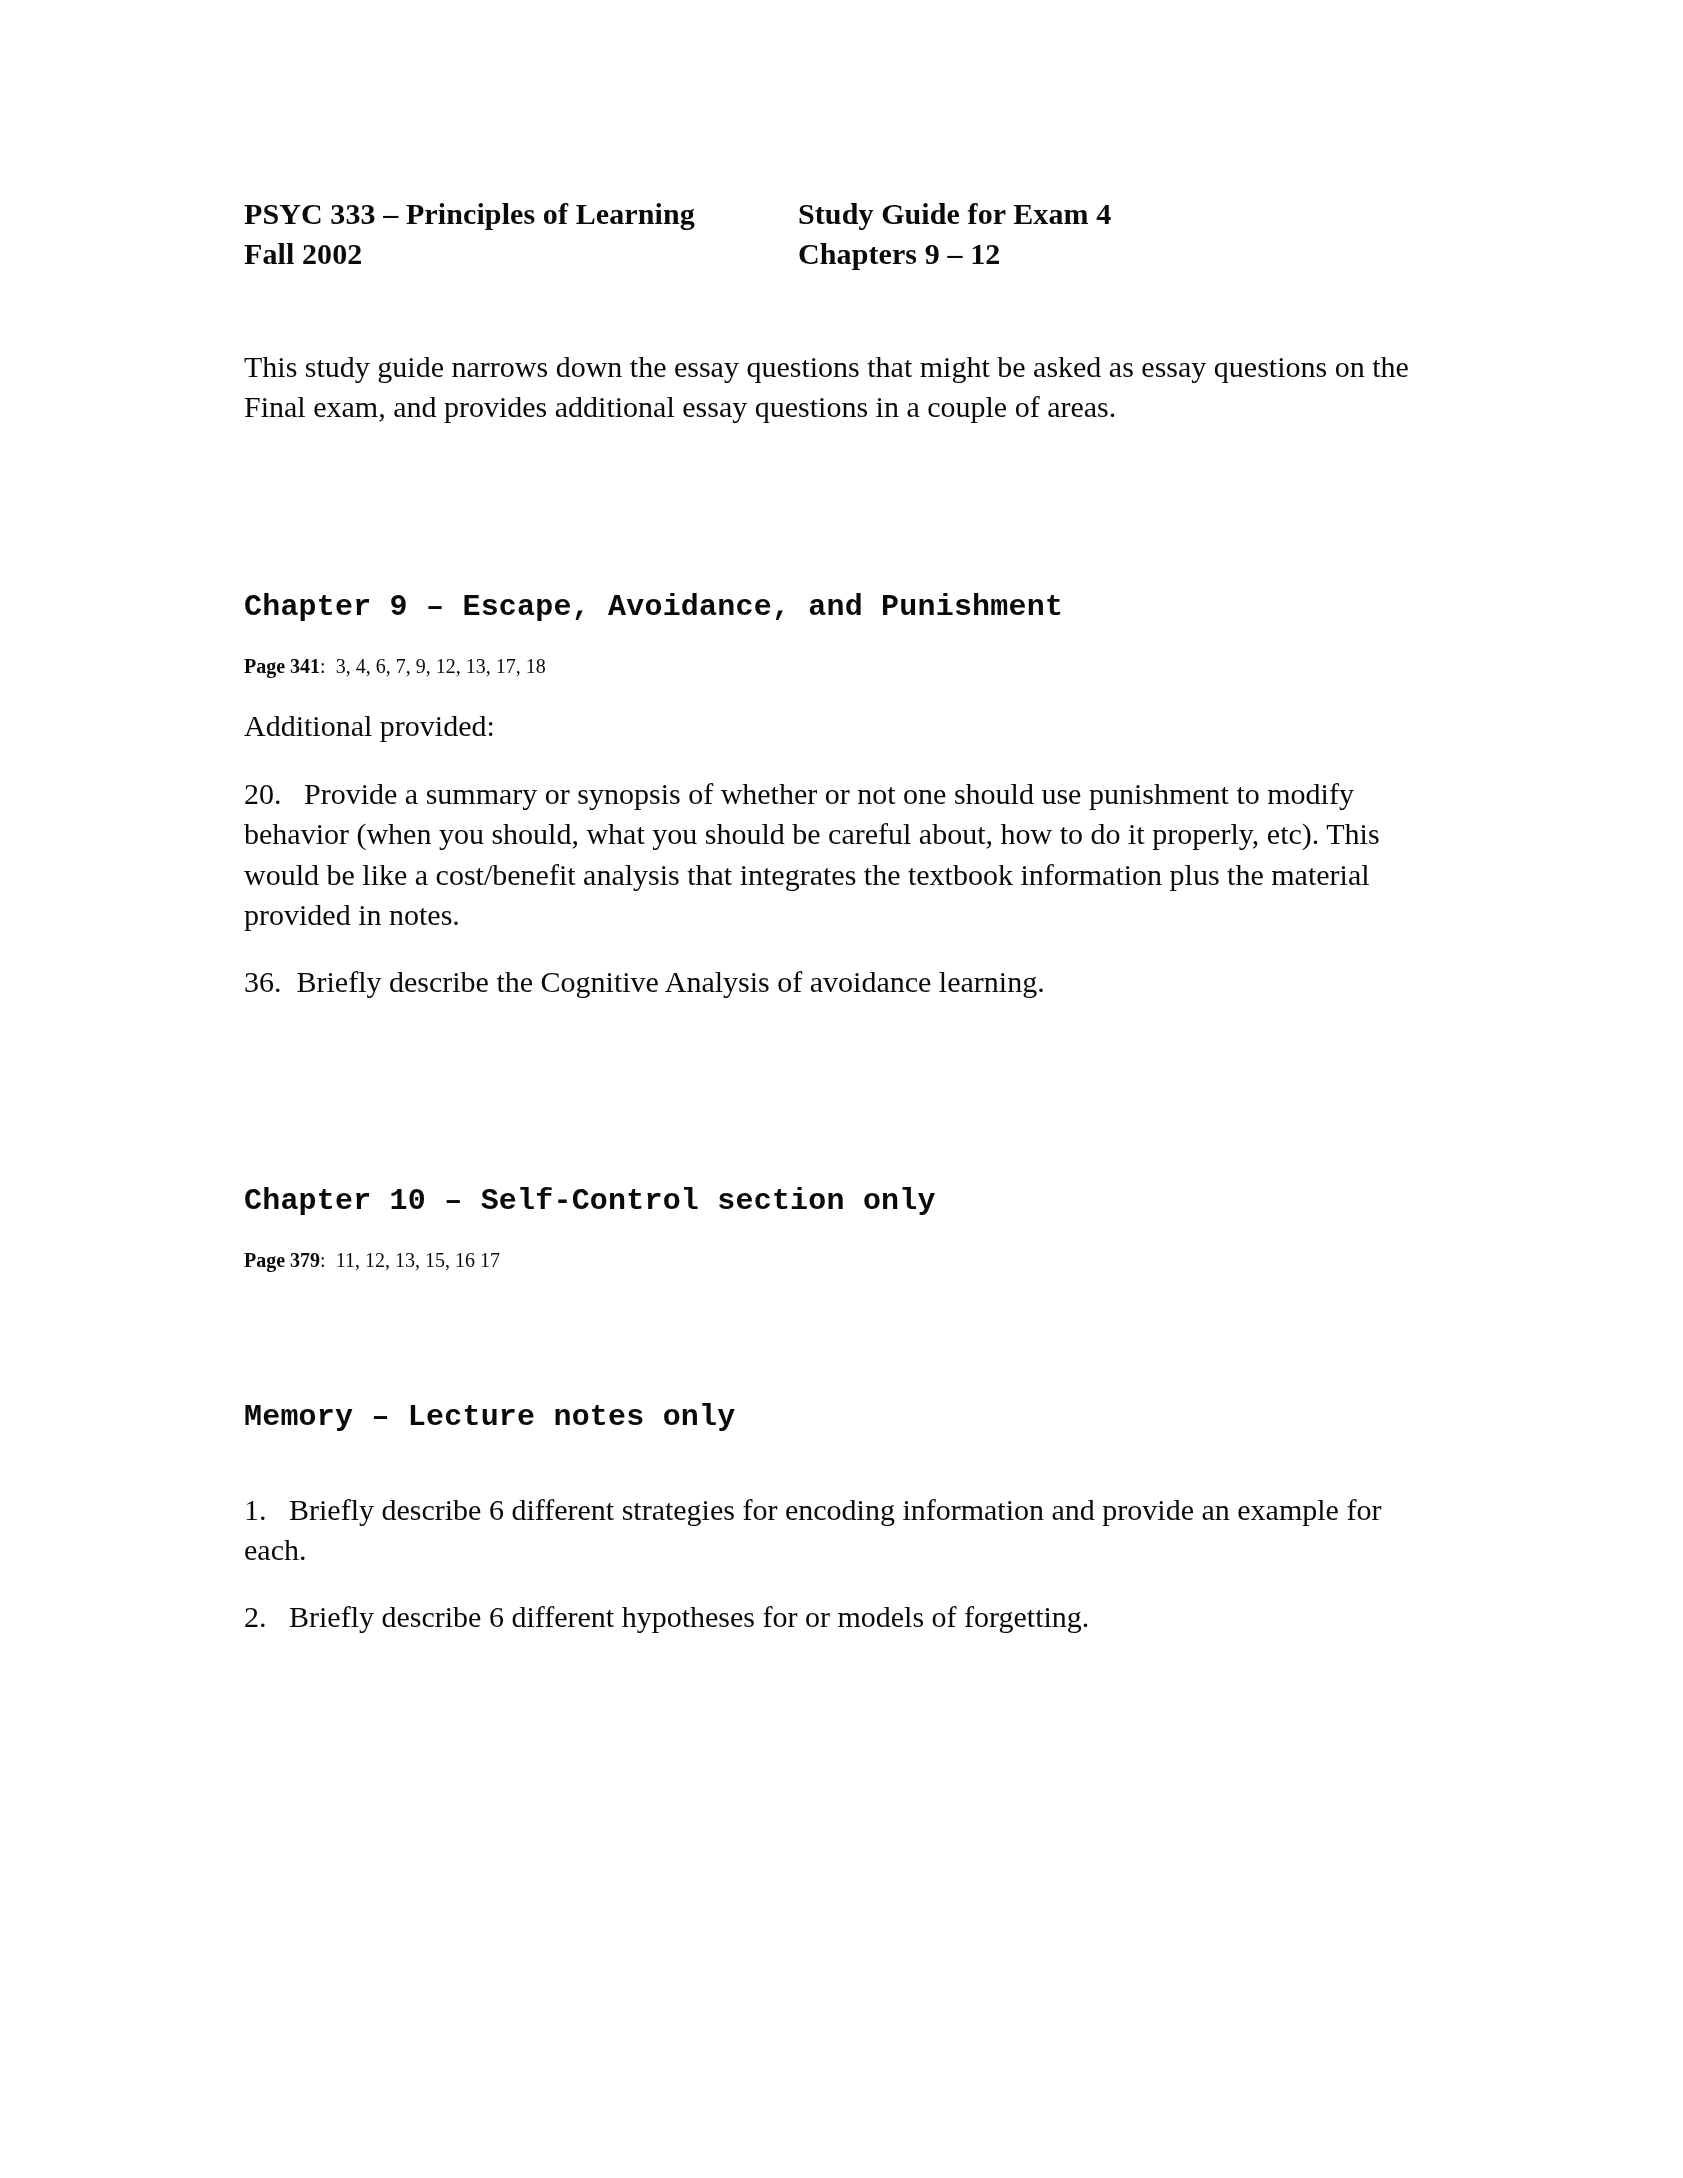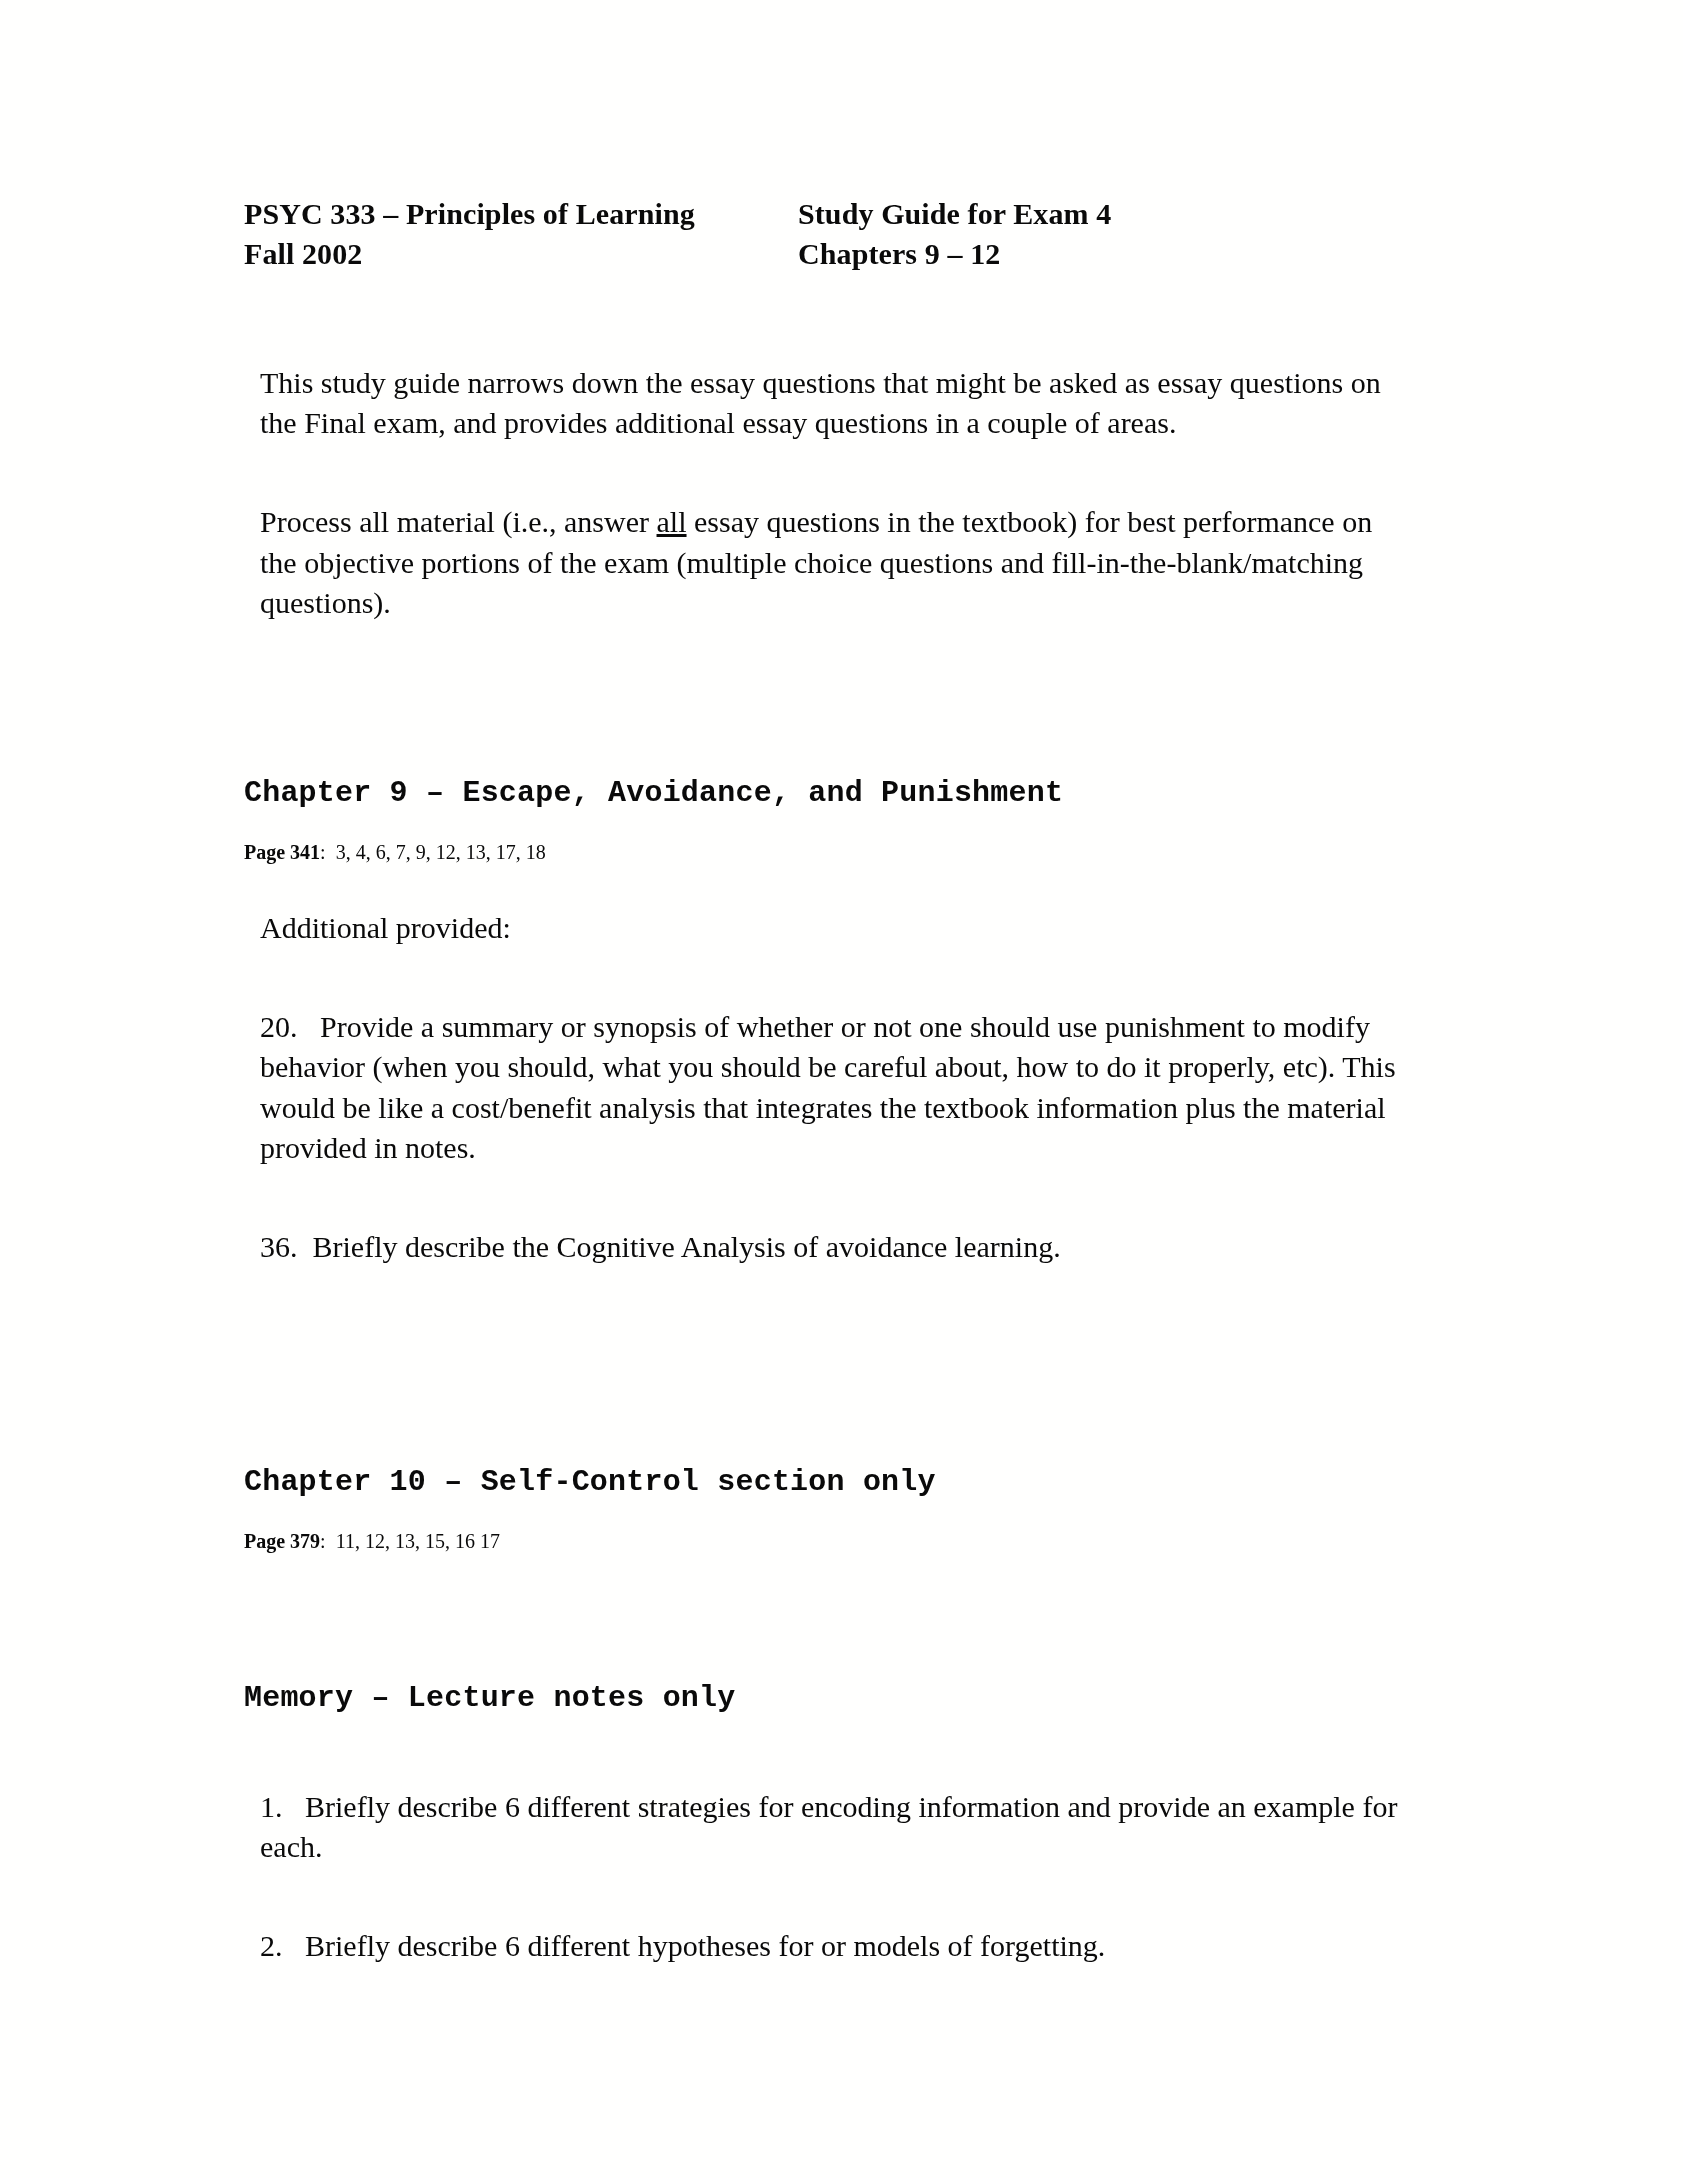--- a/index.html
+++ b/index.html
@@ -41,21 +41,21 @@
     flex: 1 1 auto;
   }
   .hdr-line {
     white-space: nowrap;
   }
   
   .para {
     font-size: 30px;
     line-height: 1.345;
     text-align: left;
-    margin: 16px;
+    margin: 0;
   }
   .gap-intro   { height: 73px; }
   .gap-para    { height: 27px; }
   .gap-section { height: 107px; }
   .gap-item    { height: 27px; }
   .gap-big     { height: 125px; }
   .gap-chap-pg { height: 26px; }
 
   .section-head {
     font-size: 30px;
@@ -94,21 +94,20 @@
       <div class="hdr-line">Chapters 9 – 12</div>
     </div>
   </div>
 
   <div class="gap-intro"></div>
 
   <p class="para q-text">This study guide narrows down the essay questions that might be asked as essay questions on the Final exam, and provides additional essay questions in a couple of areas.</p>
 
   <div class="gap-para"></div>
 
-  <p class="para q-text"><span>Process all material (i.e., answer </span><u class="underlined">all</u><span> essay questions in the textbook) for best performance on the objective portions of the exam (multiple choice questions and fill-in-the-blank/matching questions).</span></p>
 
   <div class="gap-section"></div>
   <div class="gap-item"></div>
 
   <p class="section-head">Chapter 9 – Escape, Avoidance, and Punishment</p>
 
   <div class="gap-chap-pg"></div>
 
   <p class="page-ref"><span class="lbl">Page 341</span><span>:</span>&nbsp; <span>3, 4, 6, 7, 9, 12, 13, 17, 18</span></p>
 

